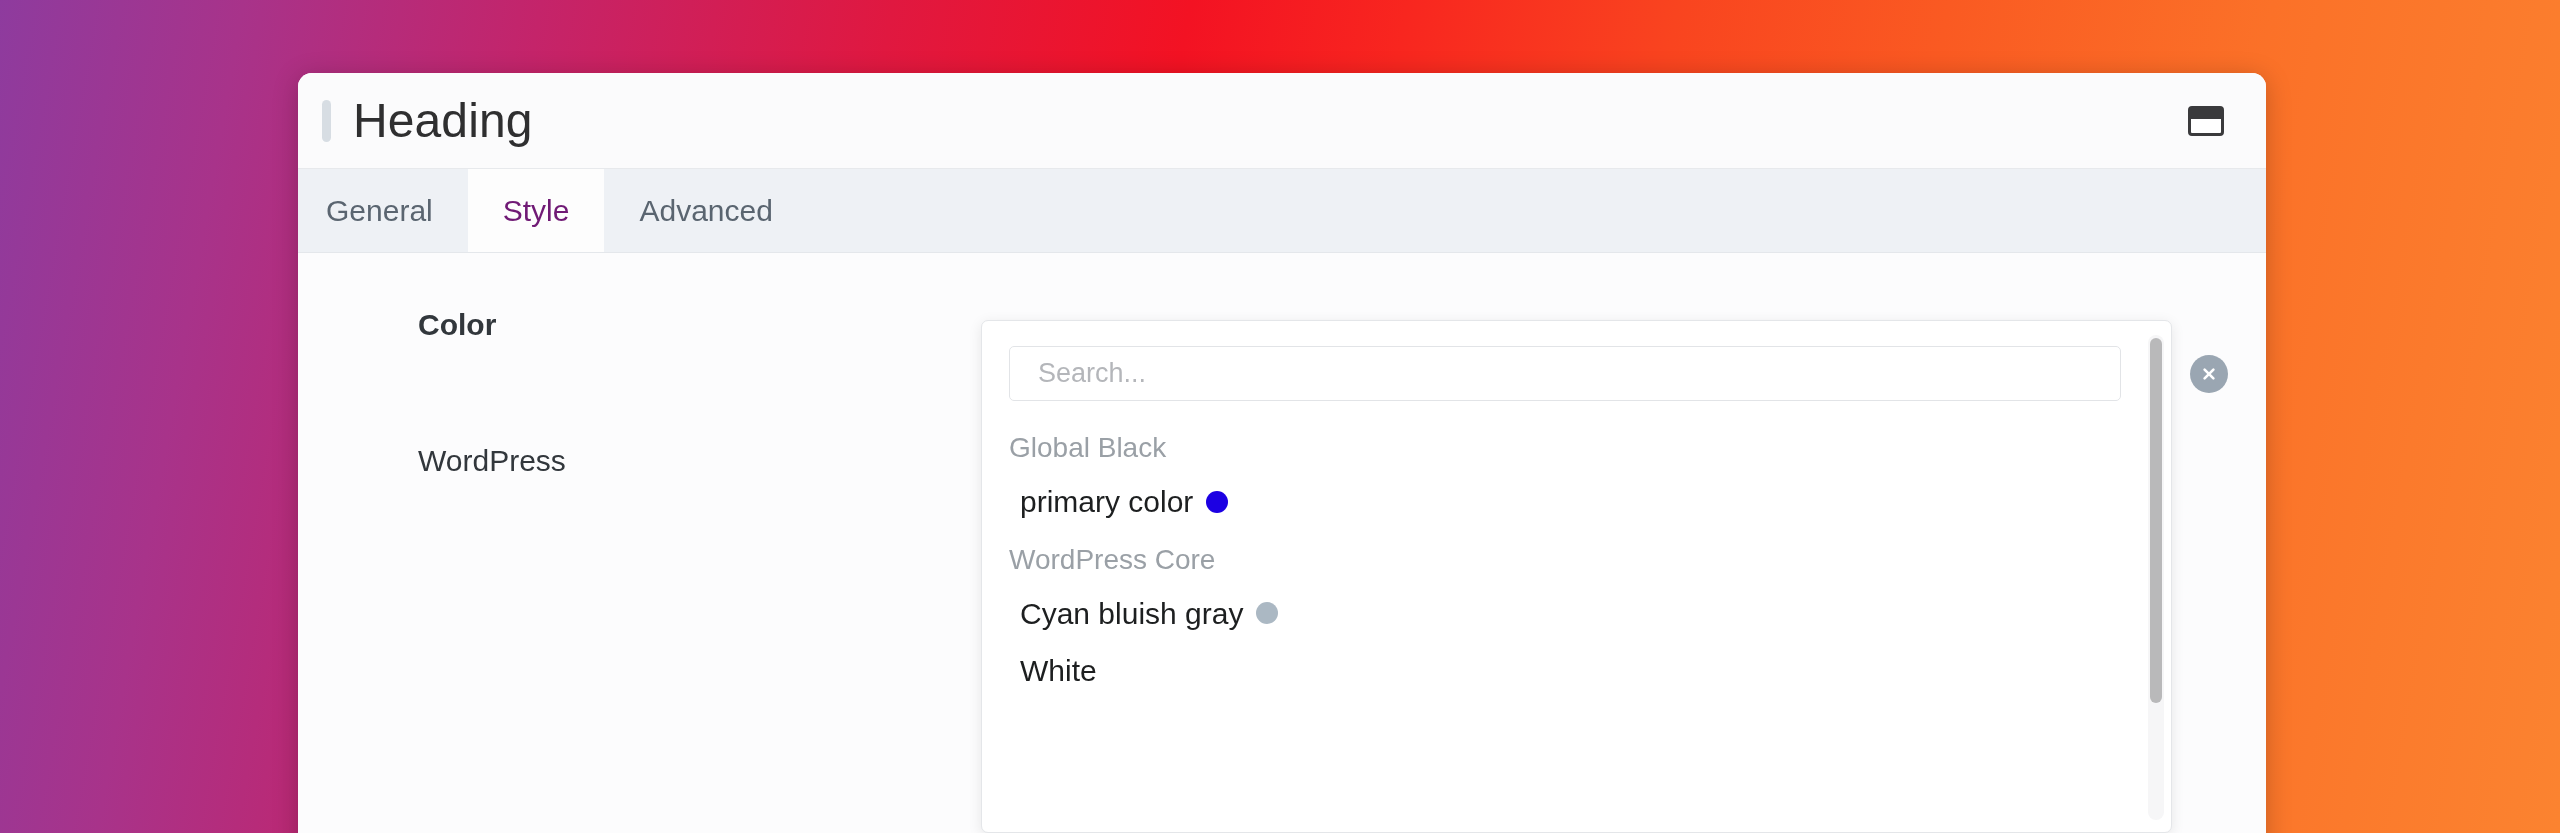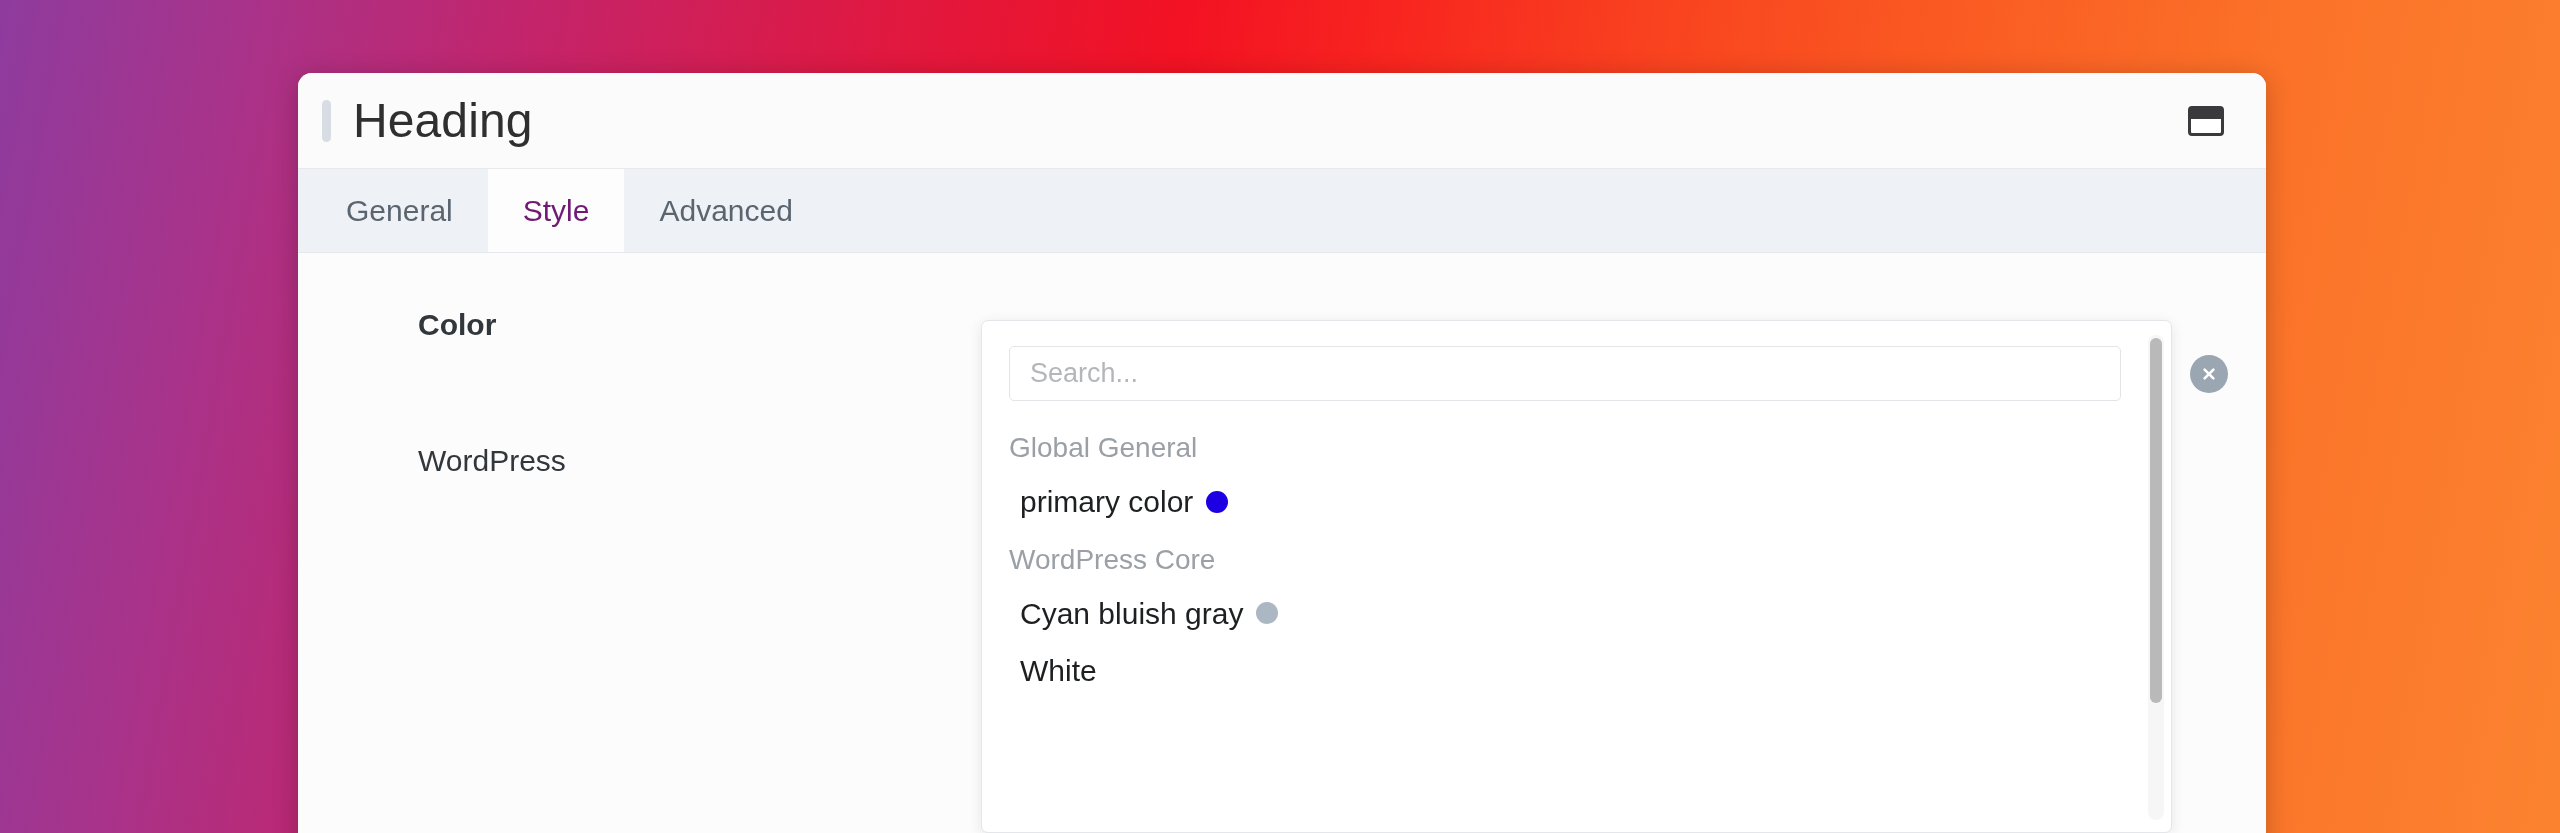--- a/index.html
+++ b/index.html
@@ -93,21 +93,21 @@
   .tab {
     display: flex;
     align-items: center;
     padding: 0 35px;
     font-size: 30px;
     color: #5a6570;
     cursor: pointer;
     white-space: nowrap;
     background: transparent;
   }
-  .tab:first-child { padding-left: 28px; margin-left: 20px; }
+  .tab:first-child { padding-left: 28px; }
   .tab.active {
     background: #fdfdfd;
     color: #701a75;
   }
 
   
   #panel-body {
     position: relative;
     height: 610px;
     background: #fcfcfd;
@@ -184,21 +184,21 @@
     border-radius: 7px;
     box-shadow: 0 3px 14px rgba(0,0,0,0.09);
     overflow: hidden;
     z-index: 20;
   }
   #dropdown-search {
     display: block;
     margin: 25px 52px 0 27px;
     width: 1112px;
     height: 55px;
-    padding: 0 20px;
+    padding: 0 28px;
     font-size: 27px;
     font-family: "Liberation Sans", sans-serif;
     color: #32373c;
     background: #fff;
     border: 1px solid #e2e4e7;
     border-radius: 5px;
     outline: none;
   }
   #dropdown-search::placeholder { color: #b4b6ba; }
 
@@ -306,21 +306,21 @@
     </div>
 
   </div>
 </div>
 
 <div id="color-dropdown">
   <input id="dropdown-search" type="text" placeholder="Search..." style="">
 
   <div id="color-list">
 
-    <div class="group-title">Global General</div>
+    <div class="group-title">Global Black</div>
 
     <div class="color-item">
       <span>primary color</span>
       <span class="swatch" style="background: rgb(28, 0, 227);"></span>
     </div>
 
     <div class="group-title">WordPress Core</div>
 
 
     <div class="color-item">

